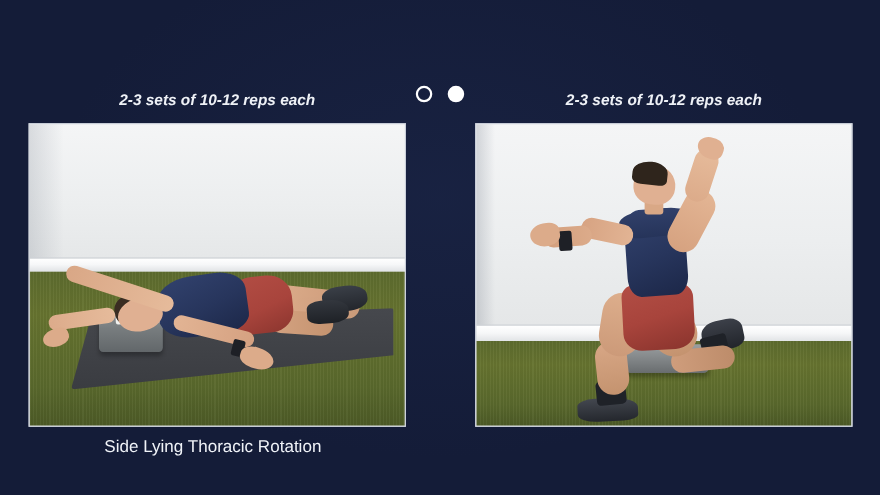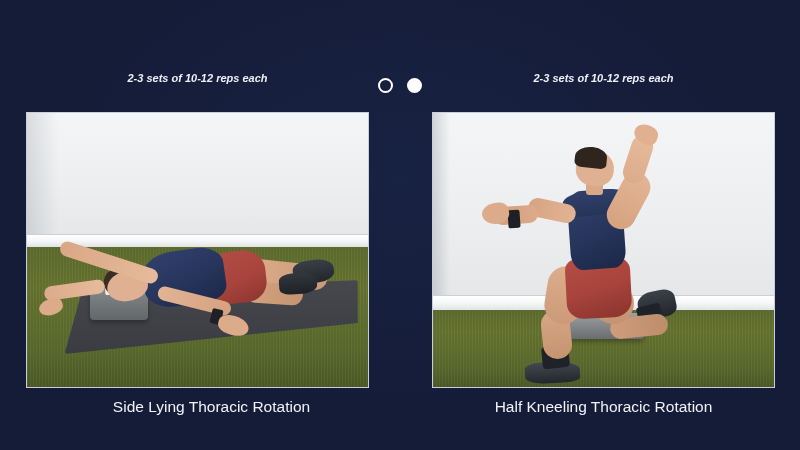--- a/index.html
+++ b/index.html
@@ -56,22 +56,22 @@
     gap:14px;
     z-index:5;
   }
   .dot { width:15px; height:15px; border-radius:50%; }
   .dot.hollow { background:transparent; border:2.5px solid #ffffff; }
   .dot.filled { background:#ffffff; border:2.5px solid #ffffff; }
 
   
   .reps {
     position:absolute;
-    top:72px;
-    font-size:11px;
+    top:82px;
+    font-size:14px;
     font-style:italic;
     font-weight:bold;
     color:#eef1f6;
     white-space:nowrap;
     z-index:4;
   }
   .reps.left  { left:26px;  width:343px; text-align:center; }
   .reps.right { left:432px; width:343px; text-align:center; }
 
   
@@ -353,21 +353,21 @@
 
   
   .caption {
     position:absolute;
     top:398px;
     font-size:15.5px;
     color:#f0f3f8;
     white-space:nowrap;
     z-index:4;
   }
-  .caption.left  { left:40px;  width:343px; text-align:center; }
+  .caption.left  { left:22px;  width:343px; text-align:center; }
   .caption.right { left:432px; width:343px; text-align:center; }
 </style>
 </head>
 <body>
 
 <div id="slide">
 
 
   <div class="dots">
     <span class="dot hollow"></span>
@@ -443,15 +443,14 @@
       <div class="sk armUp2"></div>
       <div class="sk handUp"></div>
 
       <div class="sk neck"></div>
       <div class="sk head"></div>
       <div class="sk headhair"></div>
     </div>
   </div>
 
   <div class="caption left">Side Lying Thoracic Rotation</div>
-  <div class="caption right">Half Kneeling Thoracic Rotation</div>
 
 </div>
 
 </body></html>

